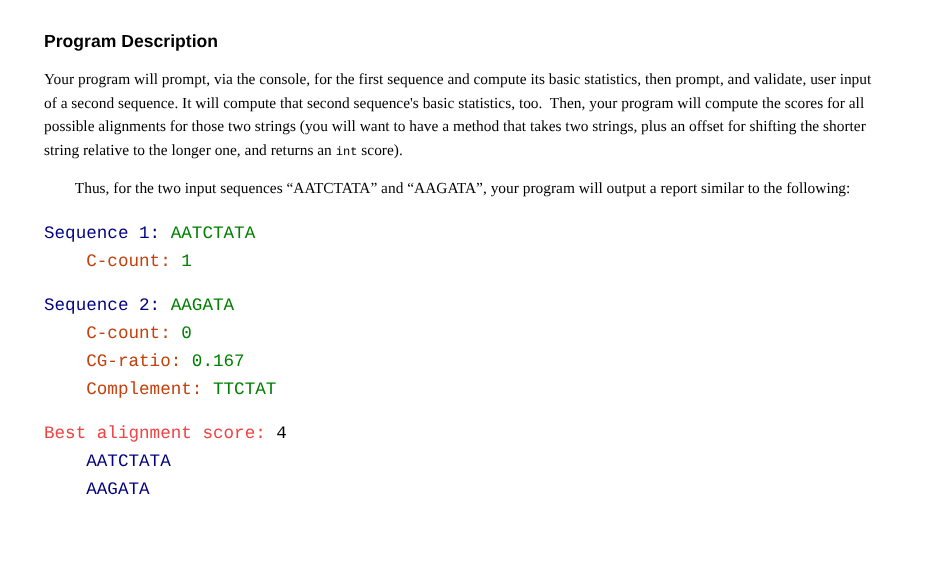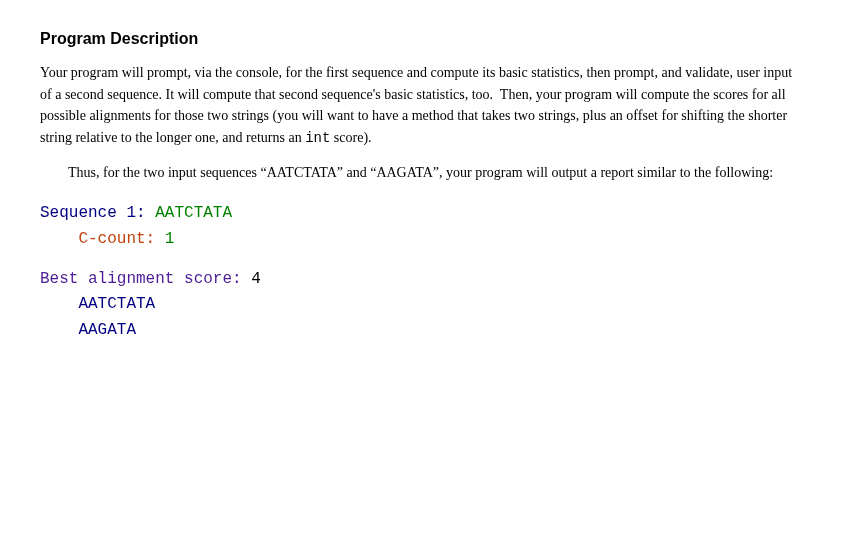--- a/index.html
+++ b/index.html
@@ -30,21 +30,21 @@
       text-align: left;
     }
 
     .description-text .indent {
       display: inline-block;
       width: 2em;
     }
 
     code.inline-code {
       font-family: 'Courier New', Courier, monospace;
-      font-size: 14px;
+      font-size: 11px;
     }
 
     .code-block {
       font-family: 'Courier New', Courier, monospace;
       font-size: 16px;
       margin-top: 18px;
       line-height: 1.6;
     }
 
     .code-line {
@@ -70,21 +70,21 @@
 
     .count-value {
       color: #008000;
     }
 
     .align-seq {
       color: #000080;
     }
 
     .best-score-label {
-      color: #4c1d95;
+      color: #ef4444;
     }
 
     .best-score-value {
       color: #000000;
     }
   </style>
 </head>
 <body>
 
 <h1 class="page-title">Program Description</h1>
@@ -102,20 +102,26 @@
   report similar to the following:
 </p>
 
 <div class="code-block">
 
   <div class="code-section">
     <span class="code-line"><span class="seq-label">Sequence 1: </span><span class="seq-value">AATCTATA</span></span>
     <span class="code-line">    <span class="count-label">C-count: </span><span class="count-value">1</span></span>
   </div>
 
+  <div class="code-section">
+    <span class="code-line"><span class="seq-label">Sequence 2: </span><span class="seq-value">AAGATA</span></span>
+    <span class="code-line">    <span class="count-label">C-count: </span><span class="count-value">0</span></span>
+    <span class="code-line">    <span class="count-label">CG-ratio: </span><span class="count-value">0.167</span></span>
+    <span class="code-line">    <span class="count-label">Complement: </span><span class="count-value">TTCTAT</span></span>
+  </div>
 
   <div class="code-section">
     <span class="code-line"><span class="best-score-label">Best alignment score: </span><span class="best-score-value">4</span></span>
     <span class="code-line">    <span class="align-seq">AATCTATA</span></span>
     <span class="code-line">    <span class="align-seq">AAGATA</span></span>
   </div>
 
 </div>
 
 </body></html>

